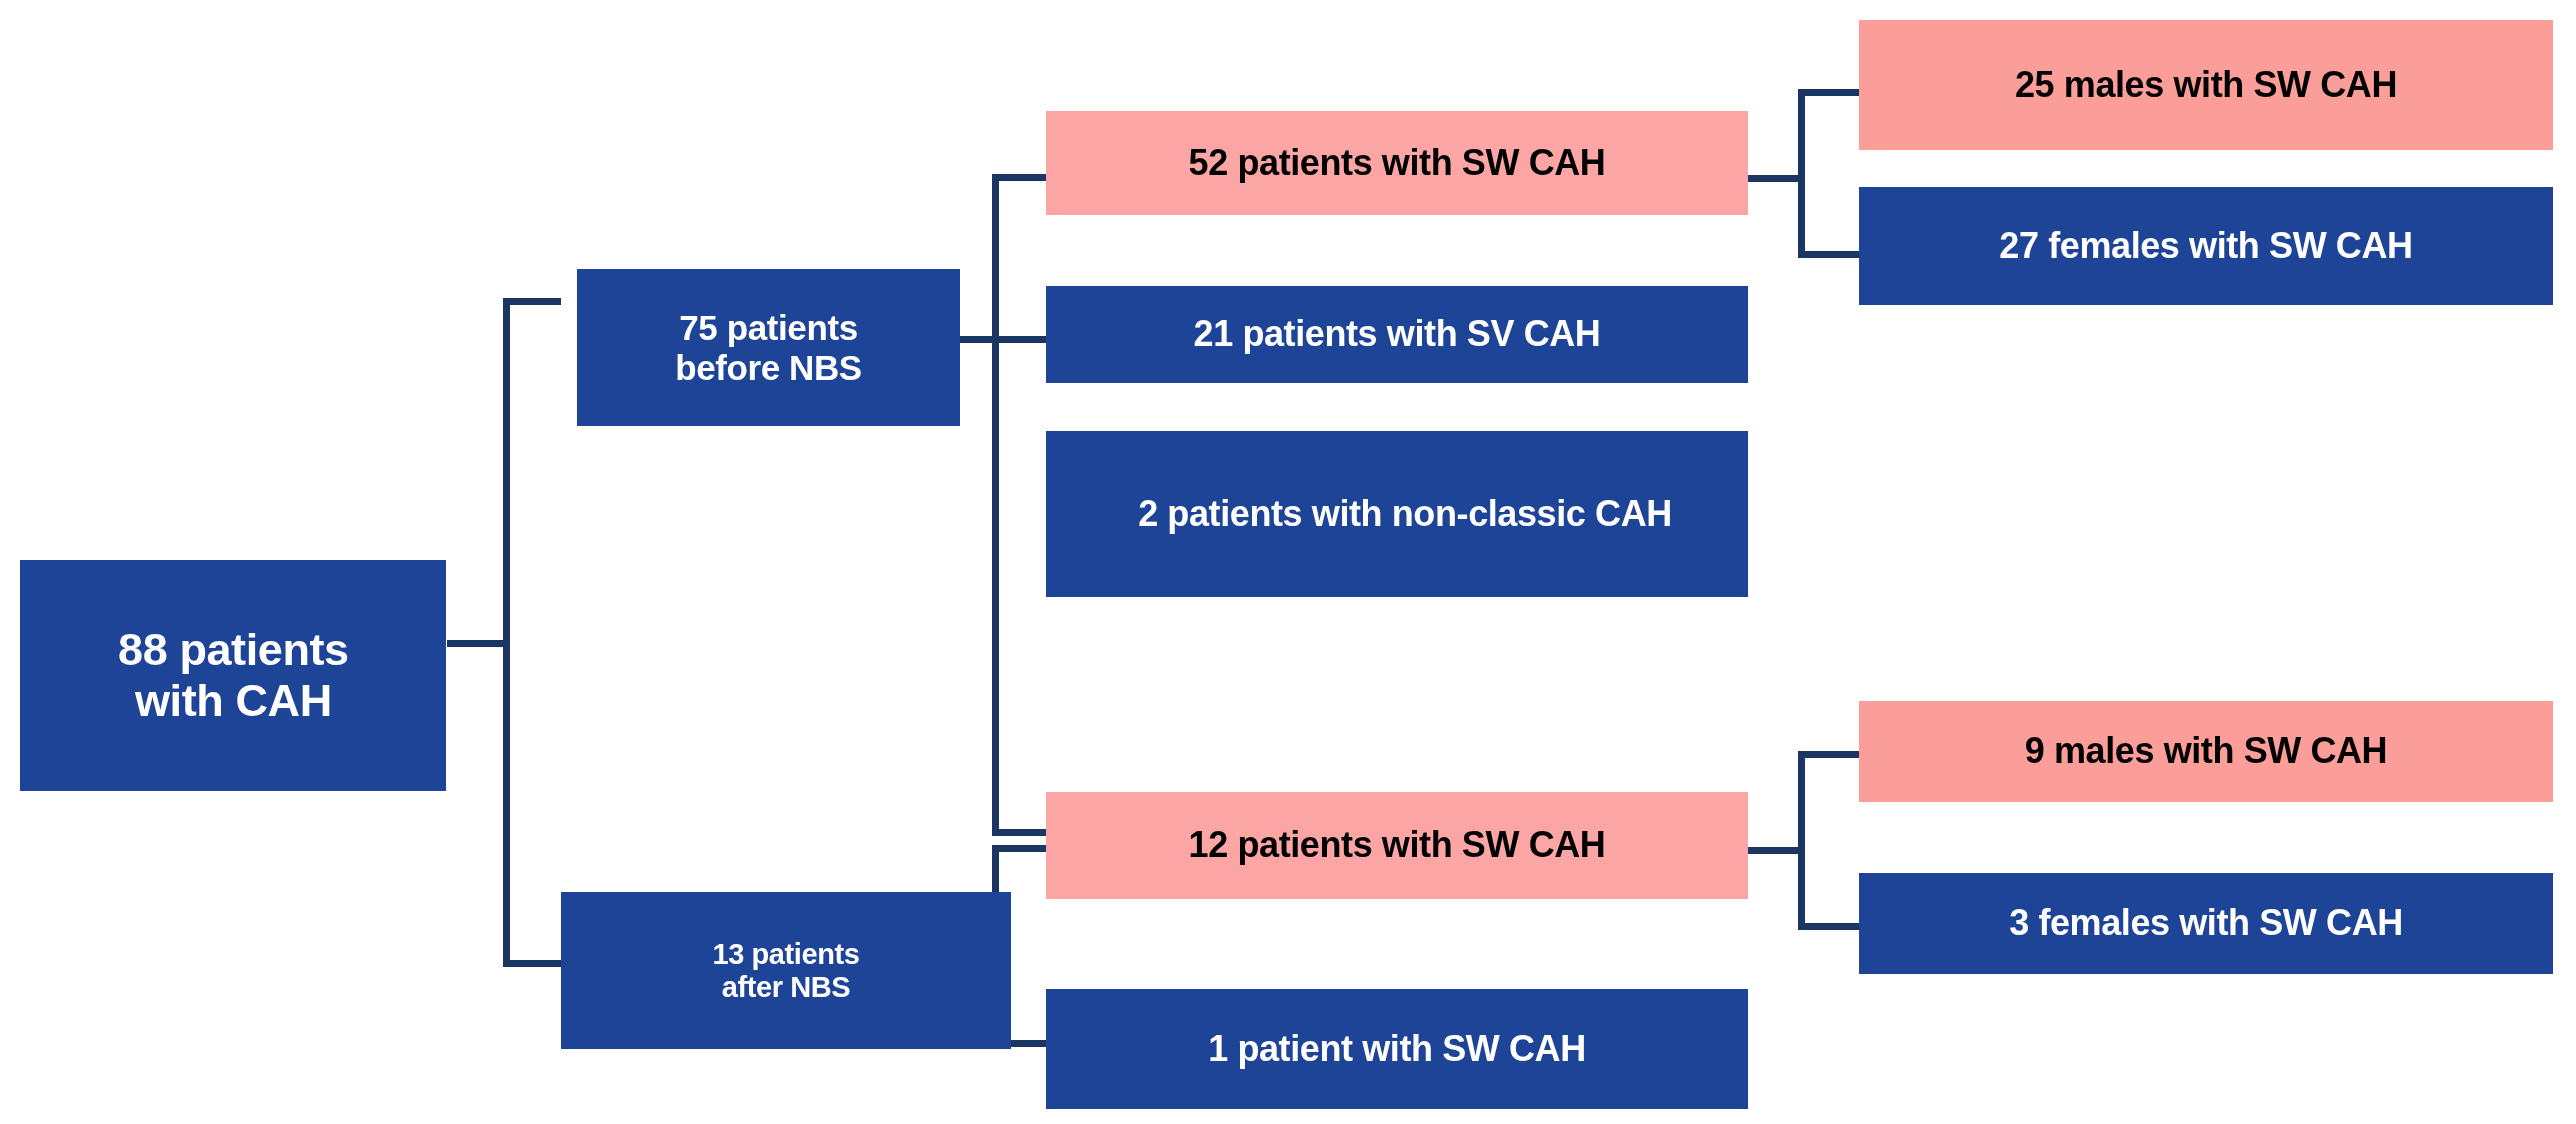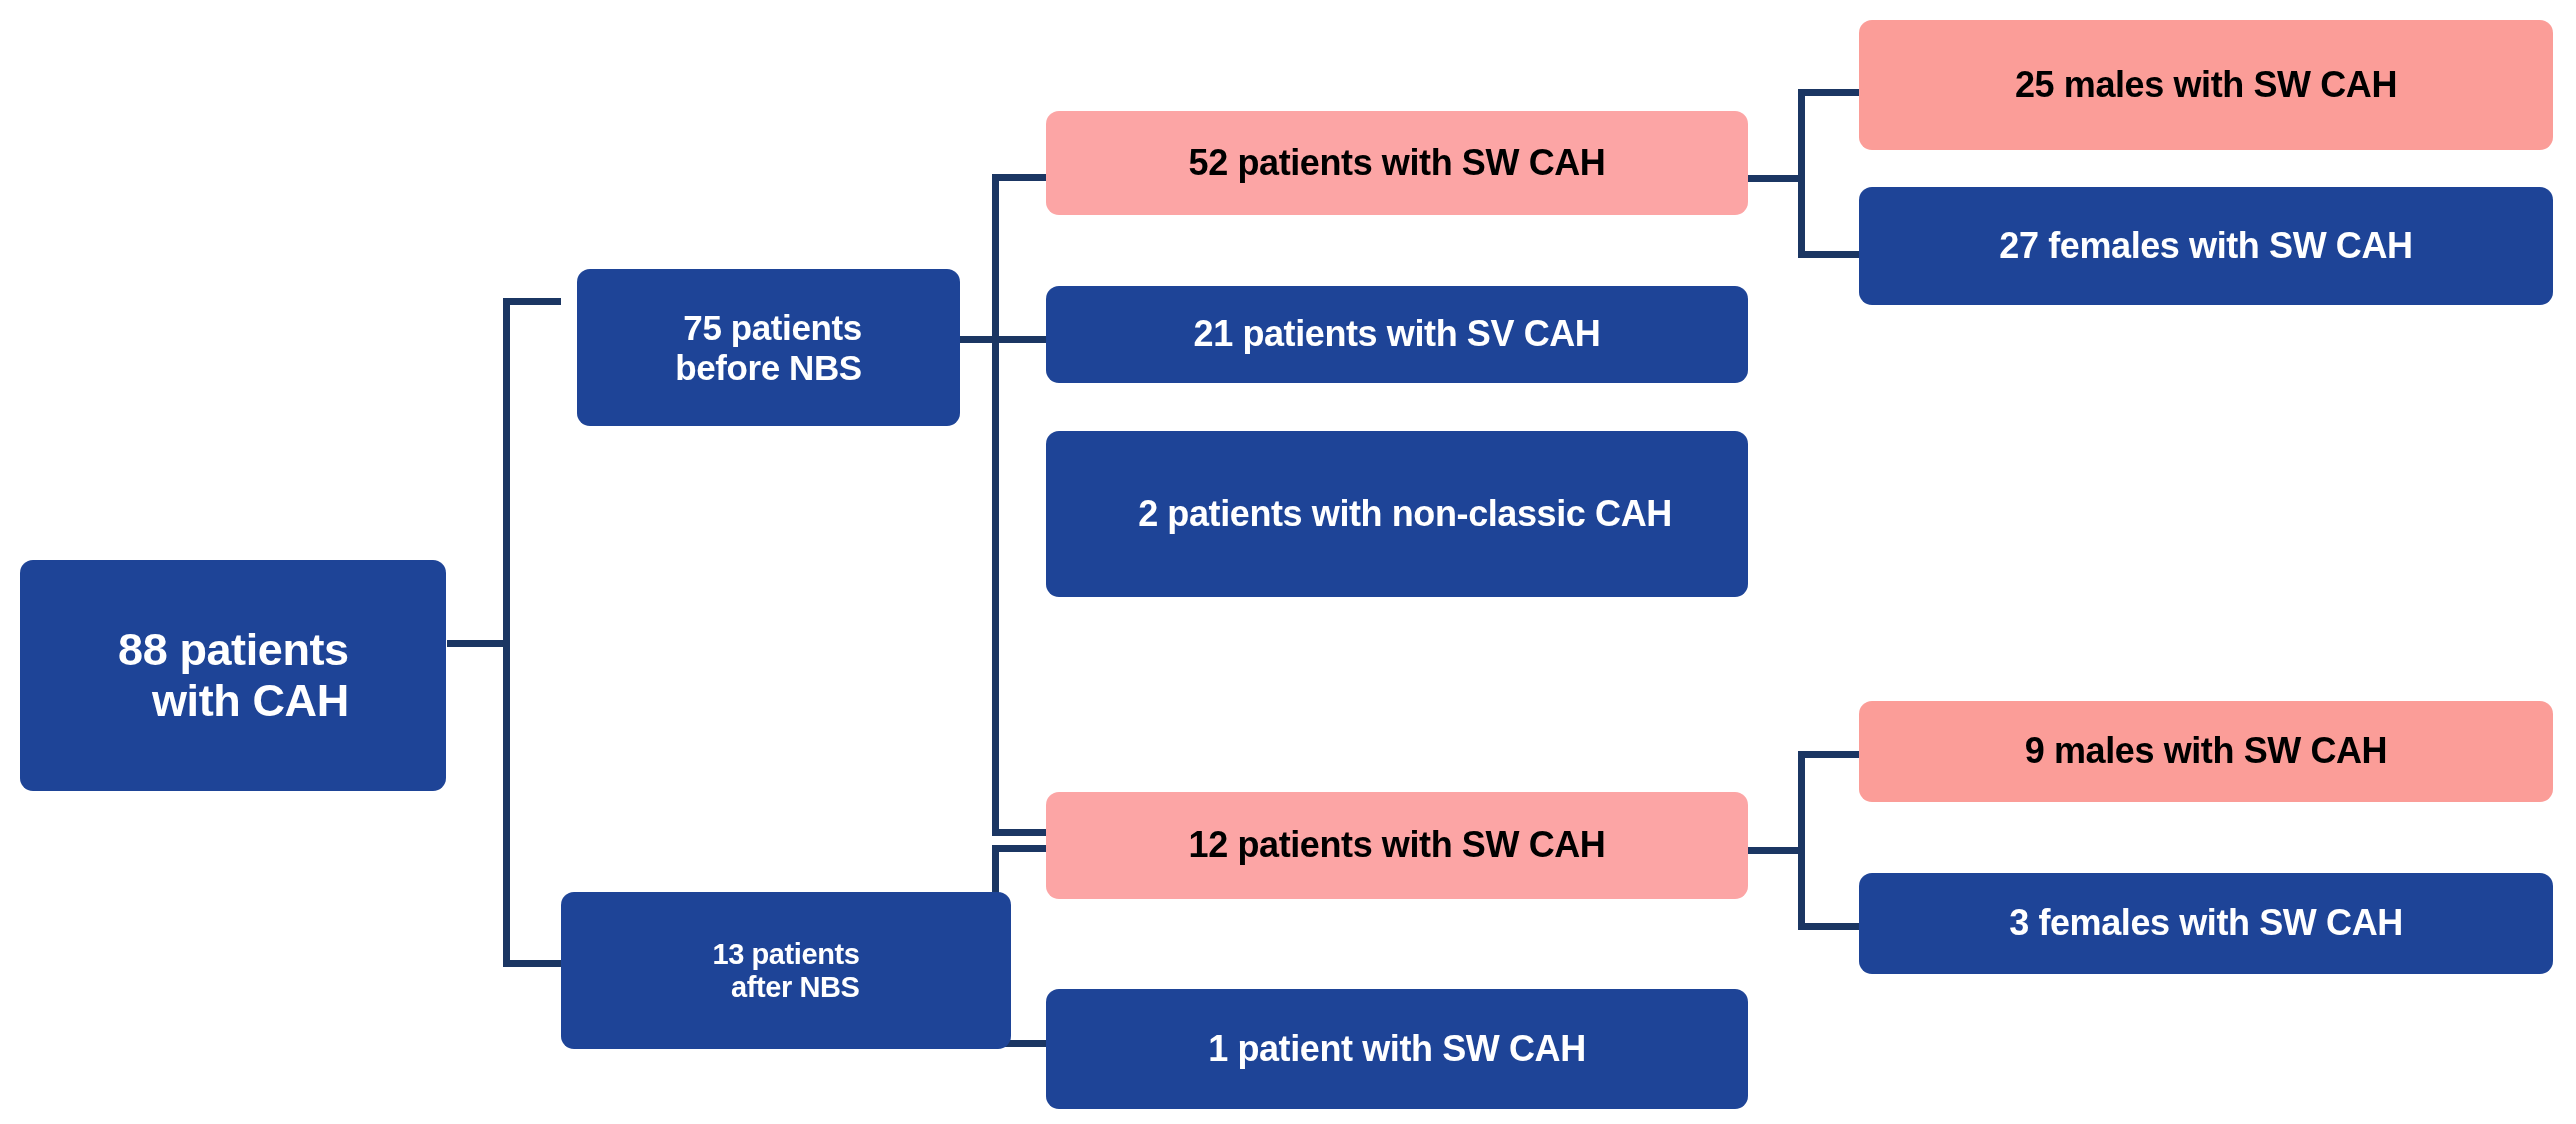--- a/index.html
+++ b/index.html
@@ -20,31 +20,29 @@
   .node {
     position: absolute;
     box-sizing: border-box;
     display: flex;
     align-items: center;
     justify-content: center;
     text-align: center;
     font-weight: bold;
     line-height: 1.12;
     letter-spacing: -0.4px;
-    border-radius: 13px;
   }
   .node .label {
     display: block;
     padding: 0 10.2px;
     white-space: pre-line;
   }
   .node.blue {
     background: #1e4497;
     color: #ffffff;
-    text-align: right;
   }
   .node.pink-light {
     background: #fca5a5;
     color: #000000;
   }
   .node.pink-dark {
     background: #fb9d98;
     color: #000000;
   }
   .connector {

